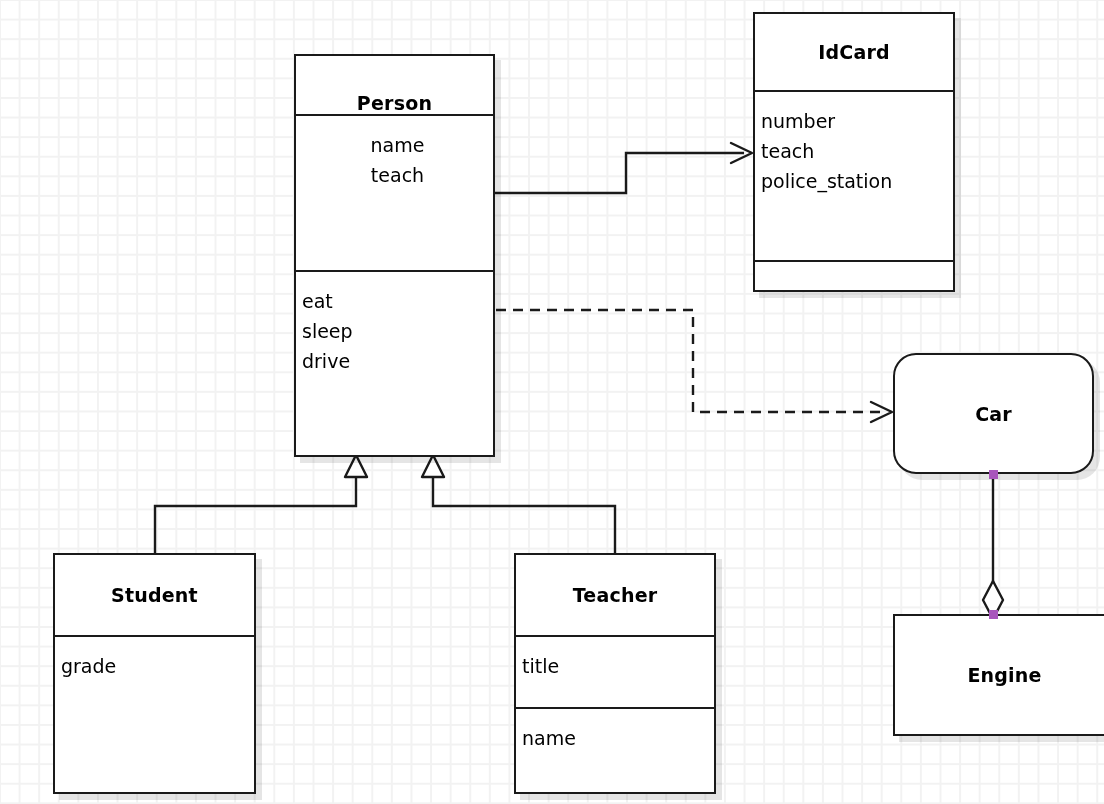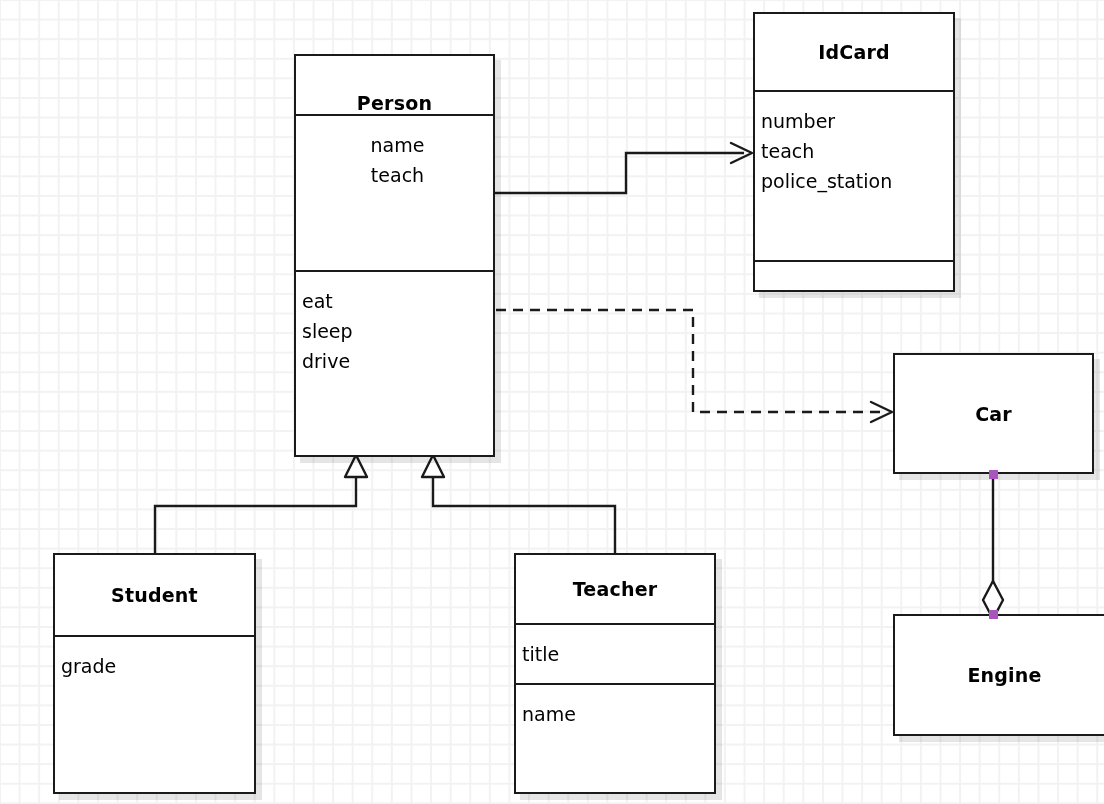--- a/index.html
+++ b/index.html
@@ -136,32 +136,32 @@
   <div class="uml-class" style="left:53px; top:553px; width:203px; height:241px;">
     <div class="compartment class-title" style="height:80px;">
       <span>Student</span>
     </div>
     <div class="compartment member-list" style="height:96px;">
       <div class="member">grade</div>
     </div>
   </div>
 
   <div class="uml-class" style="left:514px; top:553px; width:202px; height:241px;">
-    <div class="compartment class-title" style="height:68px;">
+    <div class="compartment class-title" style="height:80px;">
       <span>Teacher</span>
     </div>
-    <div class="compartment member-list" style="height:60px;">
+    <div class="compartment member-list" style="height:72px;">
       <div class="member">title</div>
     </div>
     <div class="compartment member-list" style="height:81px;">
       <div class="member">name</div>
     </div>
   </div>
 
-  <div class="uml-class" style="left:893px; top:353px; width:201px; height:121px;">
+  <div class="uml-class" style="left:893px; top:353px; width:201px; height:121px;border-radius:23px;">
     <div class="compartment class-title" style="height:117px;">
       <span>Car</span>
     </div>
   </div>
 
   <div class="uml-class" style="left:893px; top:614px; width:223px; height:122px;text-align:right;">
     <div class="compartment class-title" style="height:118px;">
       <span>Engine</span>
     </div>
   </div>

